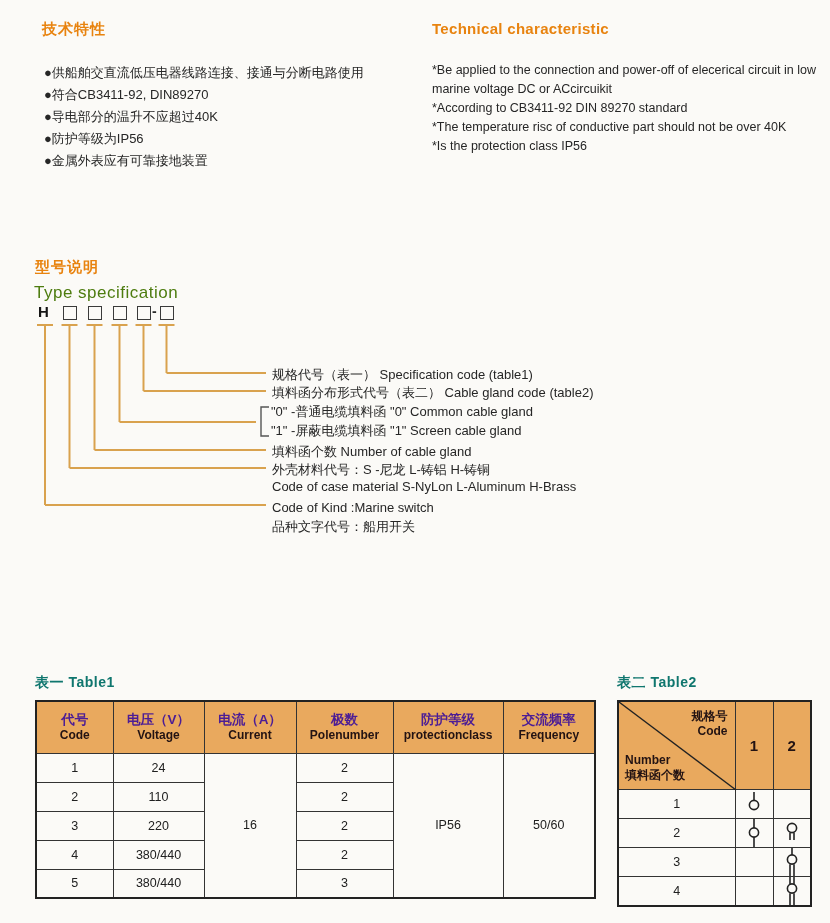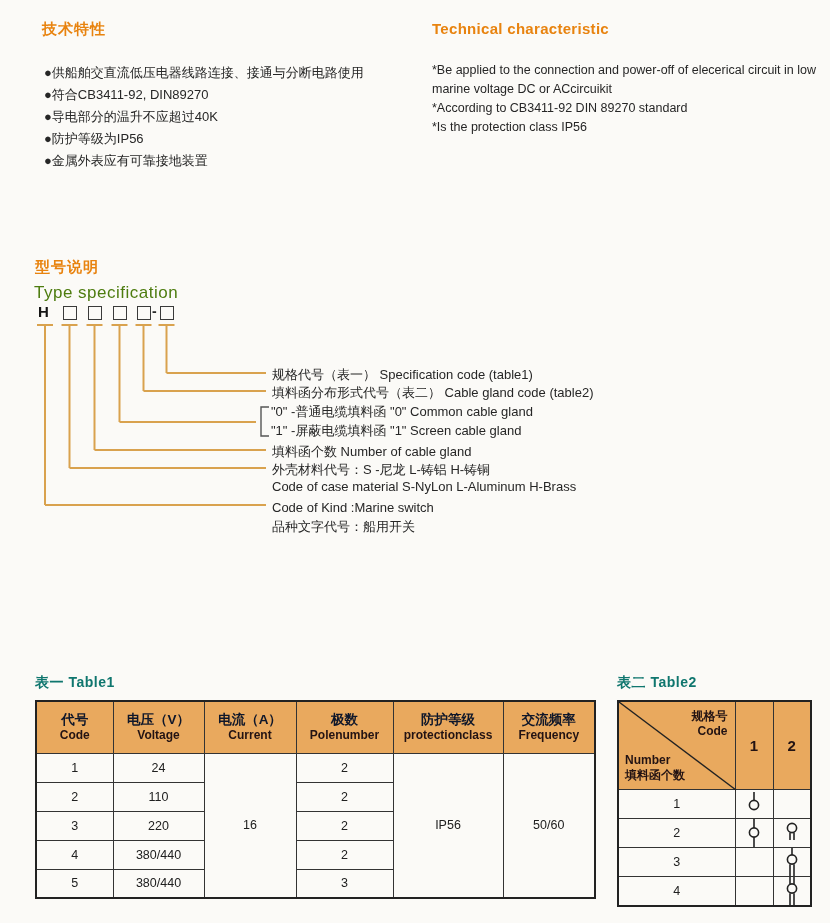--- a/index.html
+++ b/index.html
@@ -21,21 +21,21 @@
   .ts-en{font-size:17px;color:#4d7c0f;letter-spacing:0.5px;}
   .code-letter{font-size:15px;font-weight:bold;color:#151515;}
   .code-box{width:12px;height:12px;border:1.6px solid #3a3a3a;background:transparent;}
   .code-dash{font-size:14px;font-weight:bold;color:#2a2a2a;}
   .diag-label{font-size:13px;white-space:nowrap;color:#262626;}
   .tbl-title{font-size:14px;font-weight:bold;color:#0f766e;letter-spacing:0.5px;}
   table{border-collapse:collapse;table-layout:fixed;}
   .dtable{border:2px solid #222;}
   .dtable td,.dtable th{border:1px solid #333;text-align:center;vertical-align:middle;padding:0;}
   .dtable th{background:#e9a95e;font-weight:bold;}
-  .hd-zh{font-size:13.5px;font-weight:bold;color:#0f172a;line-height:17px;}
+  .hd-zh{font-size:13.5px;font-weight:bold;color:#4c1d95;line-height:17px;}
   .hd-en{font-size:12px;font-weight:bold;color:#231313;line-height:15px;}
   .cell{font-size:12.5px;color:#202020;}
   .t2-colhead{font-size:15px;font-weight:bold;color:#231313;}
   .corner-cell{position:relative;background:#e9a95e;}
   .corner-code{position:absolute;top:7px;right:7px;text-align:right;}
   .corner-number{position:absolute;bottom:6px;left:6px;text-align:left;}
   .corner-code div,.corner-number div{font-size:12px;font-weight:bold;color:#231313;line-height:15px;}
   .sym-cell svg{display:block;margin:0 auto;}
   svg{overflow:visible;}
 </style>
@@ -50,20 +50,21 @@
     <div>●符合CB3411-92,  DIN89270</div>
     <div>●导电部分的温升不应超过40K</div>
     <div>●防护等级为IP56</div>
     <div>●金属外表应有可靠接地装置</div>
   </div>
 
   <div class="abs accent-head" style="left:432px;top:20px;letter-spacing:0.3px;">Technical characteristic</div>
   <div class="abs bullets-en" style="left:432px;top:61px;">
     <div>*Be applied to the connection and power-off of elecerical circuit in low marine voltage DC or ACcircuikit</div>
     <div>*According to CB3411-92  DIN 89270 standard</div>
+    <div>*The temperature risc of conductive part should not be over 40K</div>
     <div>*Is the protection class IP56</div>
   </div>
 
   <div class="abs accent-head" style="left:35px;top:258px;">型号说明</div>
   <div class="abs ts-en" style="left:34px;top:283px;">Type specification</div>
 
   <div class="abs code-letter" style="left:38px;top:303px;">H</div>
   <div class="abs code-box" style="left:63px;top:306px;"></div>
   <div class="abs code-box" style="left:88px;top:306px;"></div>
   <div class="abs code-box" style="left:113px;top:306px;"></div>

